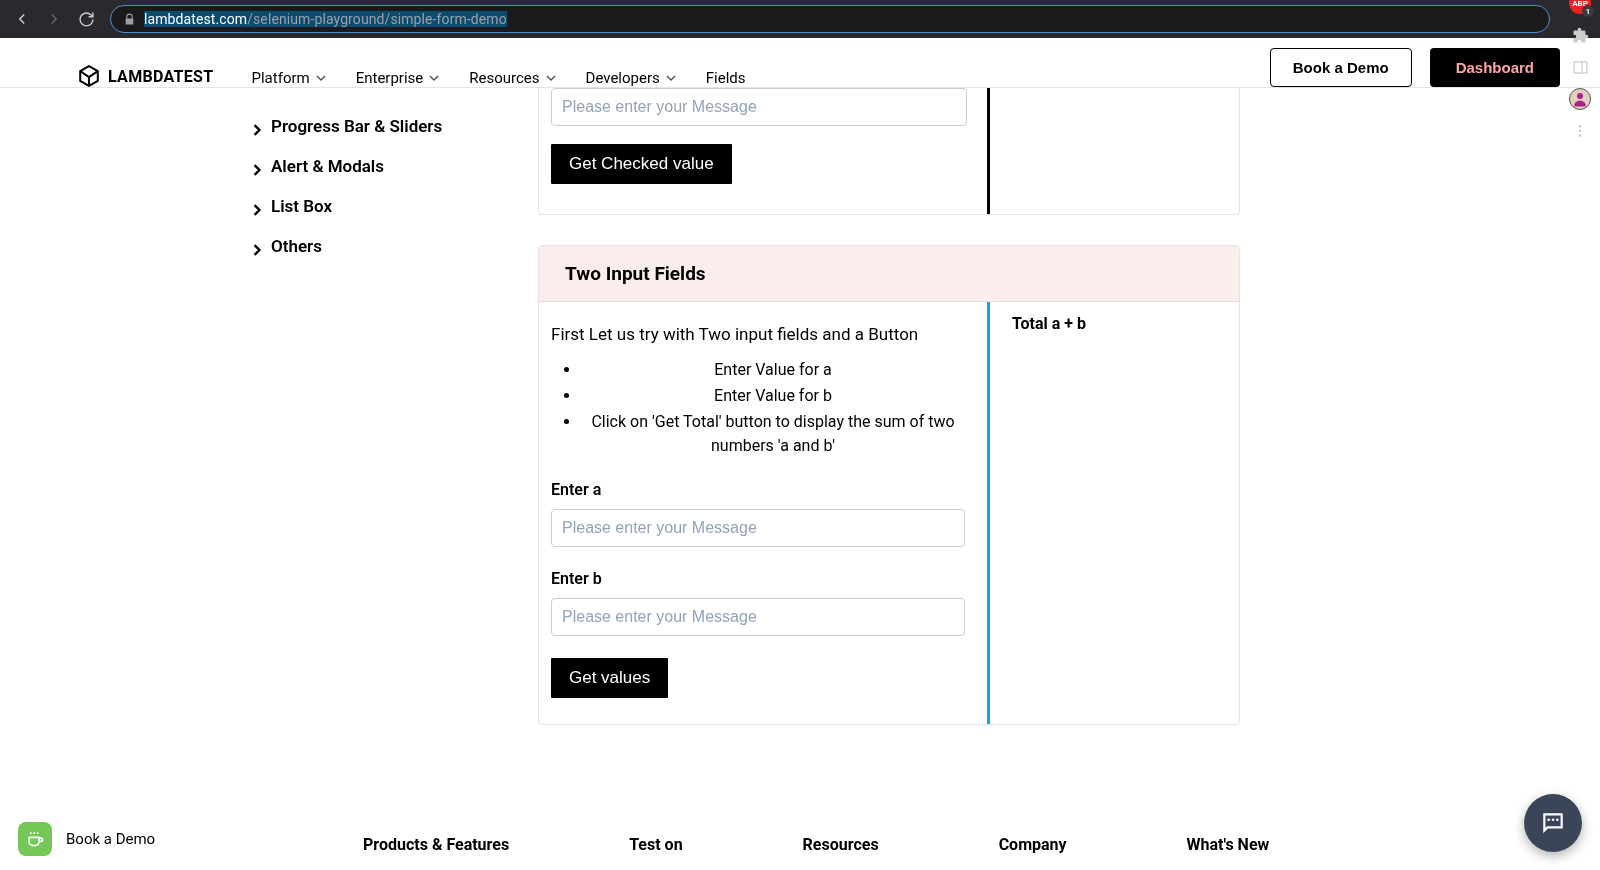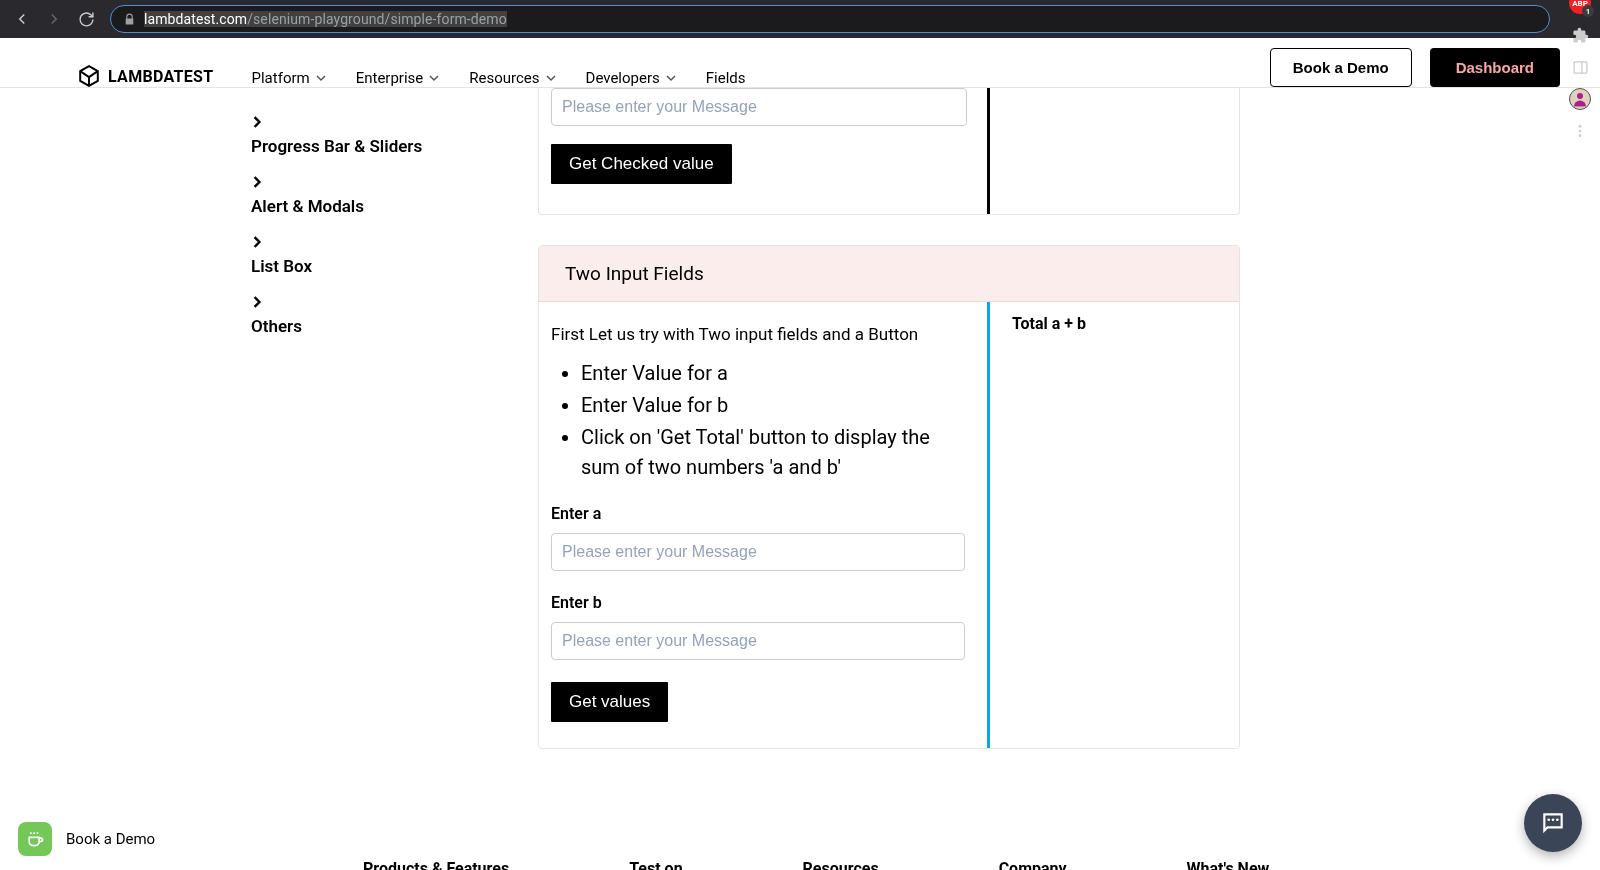--- a/index.html
+++ b/index.html
@@ -5,21 +5,21 @@
     * { box-sizing: border-box; margin: 0; padding: 0; }
     body { font-family: -apple-system, BlinkMacSystemFont, "Segoe UI", Roboto, Helvetica, Arial, sans-serif; background: #fff; color: #000; }
 
     
     .browser-chrome { background: #2a2a2e; height: 38px; display: flex; align-items: center; padding: 0 8px; gap: 4px; }
     .chrome-btn { width: 28px; height: 28px; display: flex; align-items: center; justify-content: center; color: #ccc; border-radius: 50%; cursor: pointer; }
     .chrome-btn.disabled { color: #666; }
     .url-bar { flex: 1; background: #1b1b1d; border: 1px solid #4d8fd6; border-radius: 20px; height: 28px; display: flex; align-items: center; padding: 0 12px; gap: 8px; margin: 0 6px; }
     .url-bar .lock { color: #9aa0a6; display:flex; align-items:center; }
     .url-text { color: #e8eaed; font-size: 14px; letter-spacing: 0.1px; }
-    .url-text .sel { background: #404040; color: #fff; padding: 0; }
+    .url-text .sel { background: #0c4a6e; color: #fff; padding: 0; }
     .url-text .dim { color: #9aa0a6; }
     .chrome-right { display: flex; align-items: center; gap: 8px; padding-left: 8px; flex-direction: column; }
     .chrome-right .ico { width: 24px; height: 24px; display:flex; align-items:center; justify-content:center; color:#ccc; position: relative; }
     .abp { background:#e22; color:#fff; width:22px; height:22px; border-radius:50%; font-size:8px; font-weight:bold; display:flex; align-items:center; justify-content:center; position:relative; }
     .abp-badge { position:absolute; bottom:-3px; right:-3px; background:#3a3a3f; color:#eee; font-size:8px; border-radius:50%; width:12px; height:12px; display:flex; align-items:center; justify-content:center; }
     .avatar-circ { width:22px; height:22px; border-radius:50%; background:#e0d0c0; border:1px solid #555; overflow:hidden; display:flex; align-items:center; justify-content:center; }
     .avatar-circ svg { width:18px; height:18px; }
 
     
     .site-header { height: 50px; border-bottom: 1px solid #e4e4e4; display: flex; align-items: flex-end; padding: 0 40px 0 78px; background: #fff; }
@@ -30,42 +30,42 @@
     .nav-item { display:flex; align-items:center; gap:6px; font-size:15px; cursor:pointer; }
     .nav-item .chev { width:10px; height:10px; display:inline-flex; }
     .header-right { margin-left:auto; display:flex; gap:18px; align-items:center; }
     .btn-outline { border:1px solid #000; background:#fff; padding: 10px 22px; border-radius:4px; font-size:15px; font-weight:600; cursor:pointer; }
     .btn-solid { border:none; background:#000; color:#fca5a5; padding: 11px 26px; border-radius:4px; font-size:15px; font-weight:600; cursor:pointer; }
 
     
     .page { width: 1494px; margin: 0 auto; position:relative; }
     .content-row { display:flex; }
     .sidebar { width: 485px; padding: 28px 20px 0 198px; flex-shrink:0; }
-    .side-item { display:flex; align-items:flex-start; gap:8px; font-size:17px; font-weight:600; margin-bottom:20px; cursor:pointer;flex-direction:column; }
+    .side-item { display:flex; align-items:flex-end; gap:8px; font-size:17px; font-weight:600; margin-bottom:20px; cursor:pointer; }
     .side-item .chev2 { width:12px; height:12px; display:inline-flex; }
 
     .main-col { width: 702px; flex-shrink:0; }
 
     .card { border:1px solid #e4e4e4; border-radius:4px; margin-bottom: 30px; background:#fff; overflow:hidden; }
     .card-body { display:flex; }
     .card-left { padding: 0 20px 30px 12px; flex:1; border-right: 0; }
     .card-right { width: 252px; border-left: 3px solid #000; padding: 10px 0 0 22px; font-size:16px; font-weight:700; }
 
     .input-block input { width:100%; height:38px; border:1px solid #ccc; border-radius:4px; padding: 0 10px; font-size:16px; }
     .input-block input::placeholder { color:#94a3b8; }
     .black-btn { background:#000; color:#fff; border:none; border-radius:1px; font-size:17px; padding: 10px 18px; margin-top:18px; cursor:pointer; }
 
-    .card-header { background:#fbedec; padding: 16px 26px; font-size:19px; font-weight:400; border-bottom:1px solid #e9dada; }
+    .card-header { background:#fbedec; padding: 16px 26px; font-size:19px; font-weight:700; border-bottom:1px solid #e9dada; }
 
     .card2-body { display:flex; }
     .card2-left { padding: 22px 22px 26px 12px; flex:1; }
     .card2-right { width: 252px; border-left: 3px solid #0ea5e9; padding: 12px 0 0 22px; font-size:16px; font-weight:700; }
     .intro { font-size:17px; margin-bottom: 14px; }
     .steps { padding-left: 30px; margin-bottom: 22px; }
-    .steps li { font-size:20px; line-height:1.5; margin-bottom:2px; }
+    .steps li { font-size:16px; line-height:1.5; margin-bottom:2px;text-align:center; }
     .field-label { font-size:16px; font-weight:600; margin-bottom:10px; }
     .field-wrap { margin-bottom: 22px; }
     .field-wrap input { width:100%; height:38px; border:1px solid #ccc; border-radius:4px; padding: 0 10px; font-size:16px; }
     .field-wrap input::placeholder { color:#94a3b8; }
 
     
     .footer-cols { display:flex; gap: 120px; padding: 80px 0 0 310px; }
     .footer-col-title { font-size:16px; font-weight:700; }
 
     

